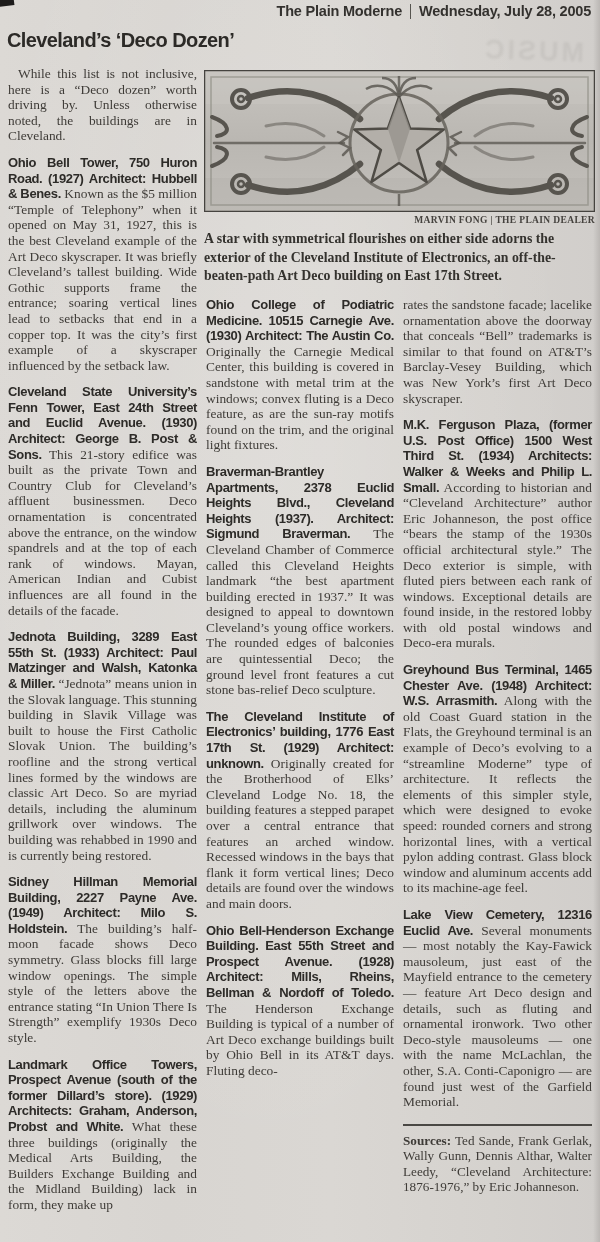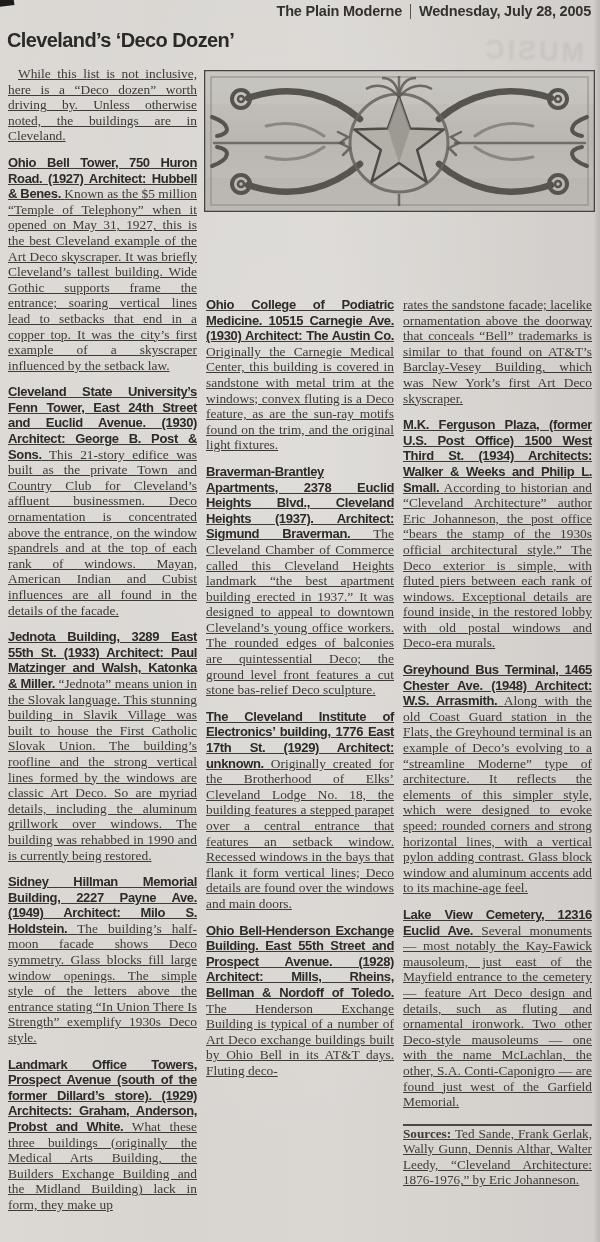--- a/index.html
+++ b/index.html
@@ -30,24 +30,24 @@
   .credit{position:absolute;left:204px;top:215px;width:391px;text-align:right;
     font-size:9.5px;font-weight:bold;letter-spacing:.35px;color:#45423e;}
   .caption{position:absolute;left:204px;top:230px;width:391px;
     font-weight:bold;font-size:13.8px;line-height:18.5px;color:#34322e;text-align:left;}
 
   .col{position:absolute;width:189px;}
   .col1{left:8px;top:66px;}
   .col2{left:206px;top:297px;width:188px;}
   .col3{left:403px;top:297px;}
 
-  .body{margin:0 0 11px;font-size:13.4px;line-height:15.6px;text-align:justify;text-decoration:underline;}
+  .body{margin:0 0 11px;font-size:13.4px;line-height:15.6px;text-align:justify;}
   .intro{text-indent:10px;}
   .lead{font-family:"Liberation Sans",sans-serif;font-weight:bold;font-size:13px;letter-spacing:-0.35px;color:#2d2b28;}
-  .sources{border-top:2px solid #4a4844;margin-top:14px;padding-top:0;}
+  .sources{border-top:2px solid #4a4844;margin-top:14px;padding-top:7px;}
   .sources .body{font-size:13.2px;margin:0;}
   .src-label{font-weight:bold;}
 </style>
 </head>
 <body>
 
 <div id="page">
 
   <div class="corner-mark"></div>
   <div class="edge-shade"></div>
@@ -98,20 +98,22 @@
         <path d="M195,27 C193,12 186,8 178,8"></path>
         <path d="M195,27 C197,12 204,8 212,8"></path>
         <path d="M195,27 C205,15 218,13 228,19"></path>
       </g>
       <polygon points="195,27 206.2,58.6 239.7,59.5 213.1,79.9 222.6,112 195,93 167.4,112 176.9,79.9 150.3,59.5 183.8,58.6" fill="#b3afa9" stroke="#4e4b45" stroke-width="2.5" stroke-linejoin="round"></polygon>
       <polygon points="195,27 206.2,58.6 195,93 183.8,58.6" fill="#97938d" opacity=".8"></polygon>
       <rect x="0" y="0" width="391" height="142" fill="none" stroke="#45433f" stroke-width="2.5"></rect>
     </svg>
   </figure>
 
+  <div class="credit">MARVIN FONG  |  THE PLAIN DEALER</div>
+  <div class="caption">A star with symmetrical flourishes on either side adorns the exterior of the Cleveland Institute of Electronics, an off-the-beaten-path Art Deco building on East 17th Street.</div>
 
   <div class="col col1">
     <p class="body intro">While this list is not inclusive, here is a “Deco dozen” worth driving by. Unless otherwise noted, the buildings are in Cleveland.</p>
     <p class="body">
       <b class="lead">Ohio Bell Tower, 750 Huron Road. (1927) Architect: Hubbell &amp; Benes.</b>
       <span>Known as the $5 million “Temple of Telephony” when it opened on May 31, 1927, this is the best Cleveland example of the Art Deco skyscraper. It was briefly Cleveland’s tallest building. Wide Gothic supports frame the entrance; soaring vertical lines lead to setbacks that end in a copper top. It was the city’s first example of a skyscraper influenced by the setback law.</span>
     </p>
     <p class="body">
       <b class="lead">Cleveland State University’s Fenn Tower, East 24th Street and Euclid Avenue. (1930) Architect: George B. Post &amp; Sons.</b>
       <span>This 21-story edifice was built as the private Town and Country Club for Cleveland’s affluent businessmen. Deco ornamentation is concentrated above the entrance, on the window spandrels and at the top of each rank of windows. Mayan, American Indian and Cubist influences are all found in the details of the facade.</span>
@@ -134,21 +136,21 @@
     <p class="body">
       <b class="lead">Ohio College of Podiatric Medicine. 10515 Carnegie Ave. (1930) Architect: The Austin Co.</b>
       <span>Originally the Carnegie Medical Center, this building is covered in sandstone with metal trim at the windows; convex fluting is a Deco feature, as are the sun-ray motifs found on the trim, and the original light fixtures.</span>
     </p>
     <p class="body">
       <b class="lead">Braverman-Brantley Apartments, 2378 Euclid Heights Blvd., Cleveland Heights (1937). Architect: Sigmund Braverman.</b>
       <span>The Cleveland Chamber of Commerce called this Cleveland Heights landmark “the best apartment building erected in 1937.” It was designed to appeal to downtown Cleveland’s young office workers. The rounded edges of balconies are quintessential Deco; the ground level front features a cut stone bas-relief Deco sculpture.</span>
     </p>
     <p class="body">
       <b class="lead">The Cleveland Institute of Electronics’ building, 1776 East 17th St. (1929) Architect: unknown.</b>
-      <span>Originally created for the Brotherhood of Elks’ Cleveland Lodge No. 18, the building features a stepped parapet over a central entrance that features an setback window. Recessed windows in the bays that flank it form vertical lines; Deco details are found over the windows and main doors.</span>
+      <span>Originally created for the Brotherhood of Elks’ Cleveland Lodge No. 18, the building features a stepped parapet over a central entrance that features an arched window. Recessed windows in the bays that flank it form vertical lines; Deco details are found over the windows and main doors.</span>
     </p>
     <p class="body">
       <b class="lead">Ohio Bell-Henderson Exchange Building. East 55th Street and Prospect Avenue. (1928) Architect: Mills, Rheins, Bellman &amp; Nordoff of Toledo.</b>
       <span>The Henderson Exchange Building is typical of a number of Art Deco exchange buildings built by Ohio Bell in its AT&amp;T days. Fluting deco-</span>
     </p>
   </div>
 
   <div class="col col3">
     <p class="body">rates the sandstone facade; lacelike ornamentation above the doorway that conceals “Bell” trademarks is similar to that found on AT&amp;T’s Barclay-Vesey Building, which was New York’s first Art Deco skyscraper.</p>
     <p class="body">

